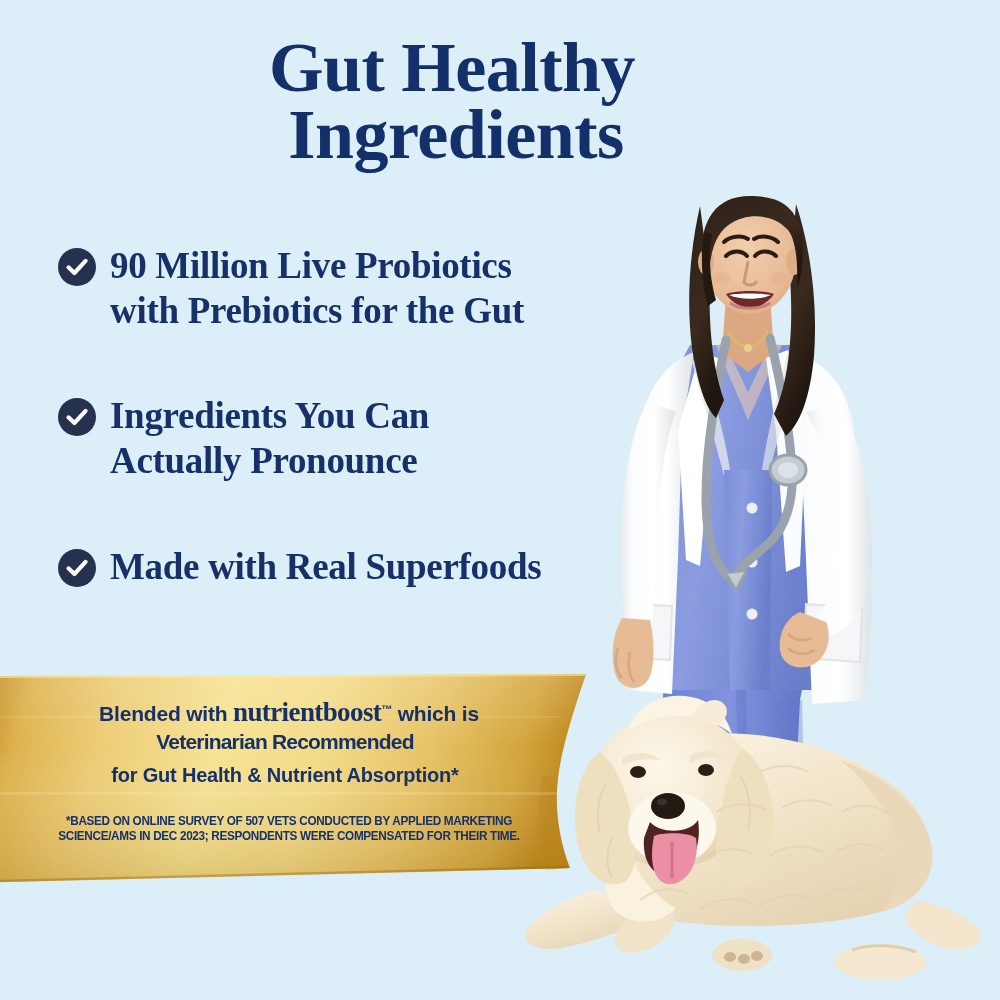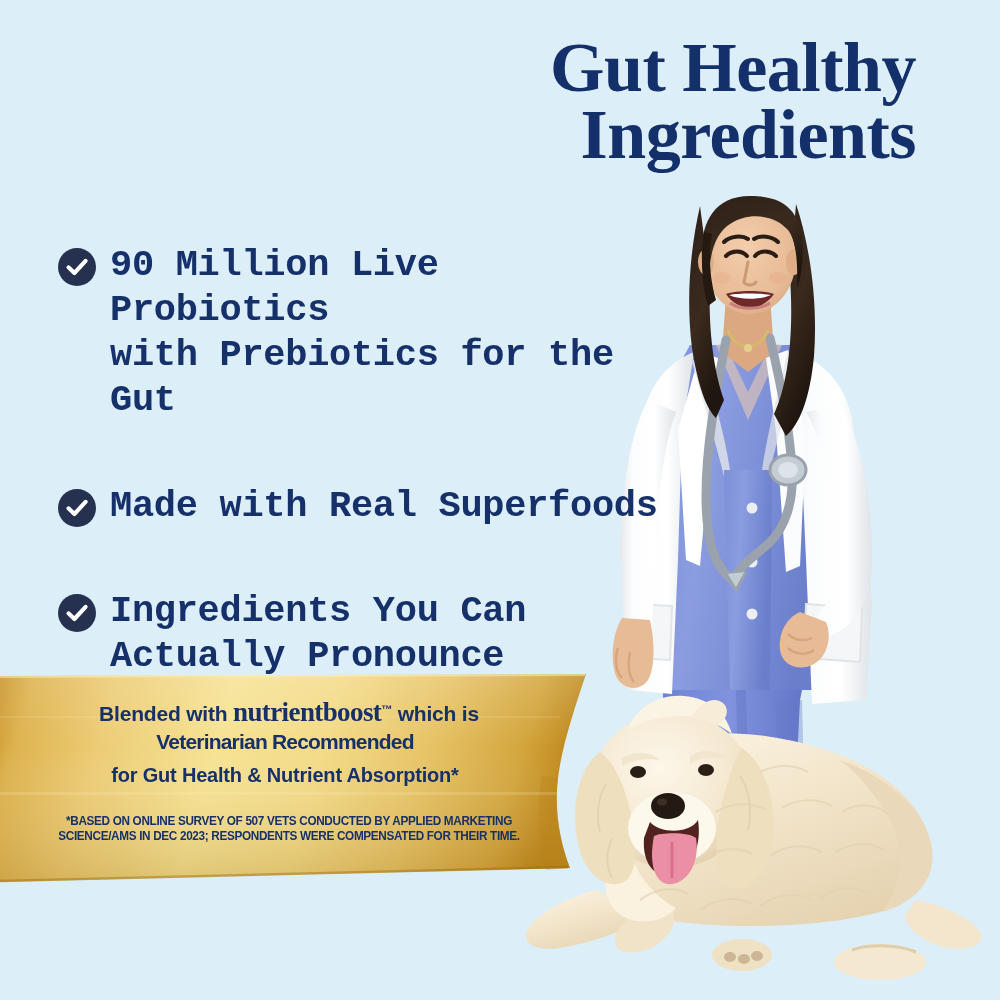--- a/index.html
+++ b/index.html
@@ -16,22 +16,22 @@
   #canvas {
     position:relative;
     width:1000px; height:1000px;
     background:#dceef8;
     overflow:hidden;
   }
 
   
   .headline {
     position:absolute;
-    top:34px; left:12px; width:904px;
-    text-align:right;
+    top:34px; left:0; width:904px;
+    text-align:center;
     font-family:"Liberation Serif", serif;
     font-weight:bold;
     font-size:70px;
     line-height:0.96;
     letter-spacing:-0.5px;
     color:#14306a;
   }
   .headline .l2 { display:block;padding-left:8px; }
 
   
@@ -47,21 +47,21 @@
   }
   .bullet:last-child { margin-bottom:0; }
   .check-icon {
     flex:0 0 auto;
     width:38px; height:38px;
     margin-top:5px;
     margin-right:14px;
   }
   .check-icon svg { display:block; width:38px; height:38px; }
   .bullet-text {
-    font-family:Liberation Mono, monospace;
+    font-family:Liberation Serif, serif;
     font-weight:bold;
     font-size:37px;
     line-height:1.22;
     color:#16306a;
     letter-spacing:-0.3px;
     white-space:pre-line;
   }
 
   
   .photo {
@@ -352,32 +352,32 @@
 with Prebiotics for the Gut</span>
     </div>
 
     <div class="bullet">
       <span class="check-icon">
         <svg viewBox="0 0 38 38" xmlns="http://www.w3.org/2000/svg">
           <circle cx="19" cy="19" r="19" fill="#26304f"></circle>
           <path d="M10.5 19.3 L16.4 25 L27.6 12.8" stroke="#ffffff" stroke-width="4.1" fill="none" stroke-linecap="round" stroke-linejoin="round"></path>
         </svg>
       </span>
-      <span class="bullet-text">Made with Real Superfoods</span>
+      <span class="bullet-text">Ingredients You Can
+Actually Pronounce</span>
     </div>
 
     <div class="bullet">
       <span class="check-icon">
         <svg viewBox="0 0 38 38" xmlns="http://www.w3.org/2000/svg">
           <circle cx="19" cy="19" r="19" fill="#26304f"></circle>
           <path d="M10.5 19.3 L16.4 25 L27.6 12.8" stroke="#ffffff" stroke-width="4.1" fill="none" stroke-linecap="round" stroke-linejoin="round"></path>
         </svg>
       </span>
-      <span class="bullet-text">Ingredients You Can
-Actually Pronounce</span>
+      <span class="bullet-text">Made with Real Superfoods</span>
     </div>
 
   </div>
 
   <div class="banner">
     <svg class="ribbon-svg" viewBox="0 0 620 215" xmlns="http://www.w3.org/2000/svg" preserveAspectRatio="none">
       <defs>
         <linearGradient id="goldMain" x1="0" y1="0" x2="1" y2="0.1">
           <stop offset="0%" stop-color="#c89024"></stop>
           <stop offset="6%" stop-color="#ddb14a"></stop>

